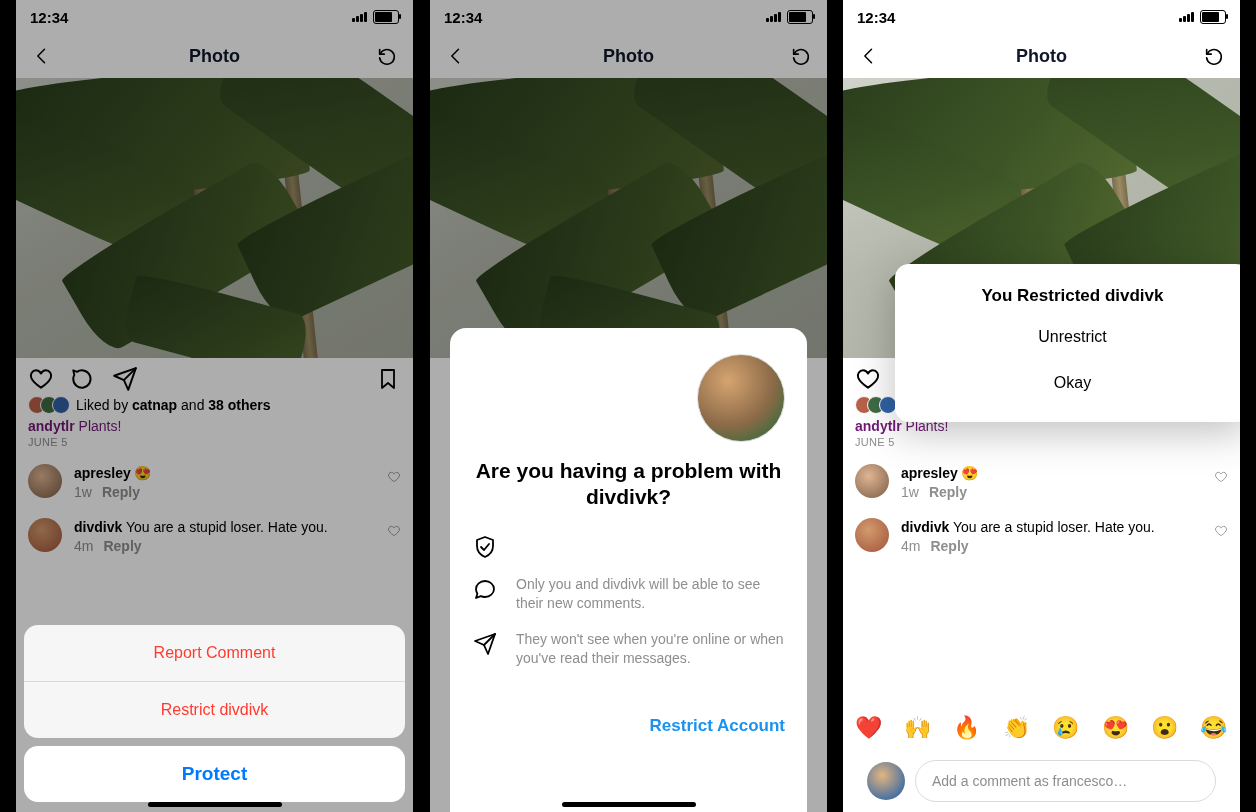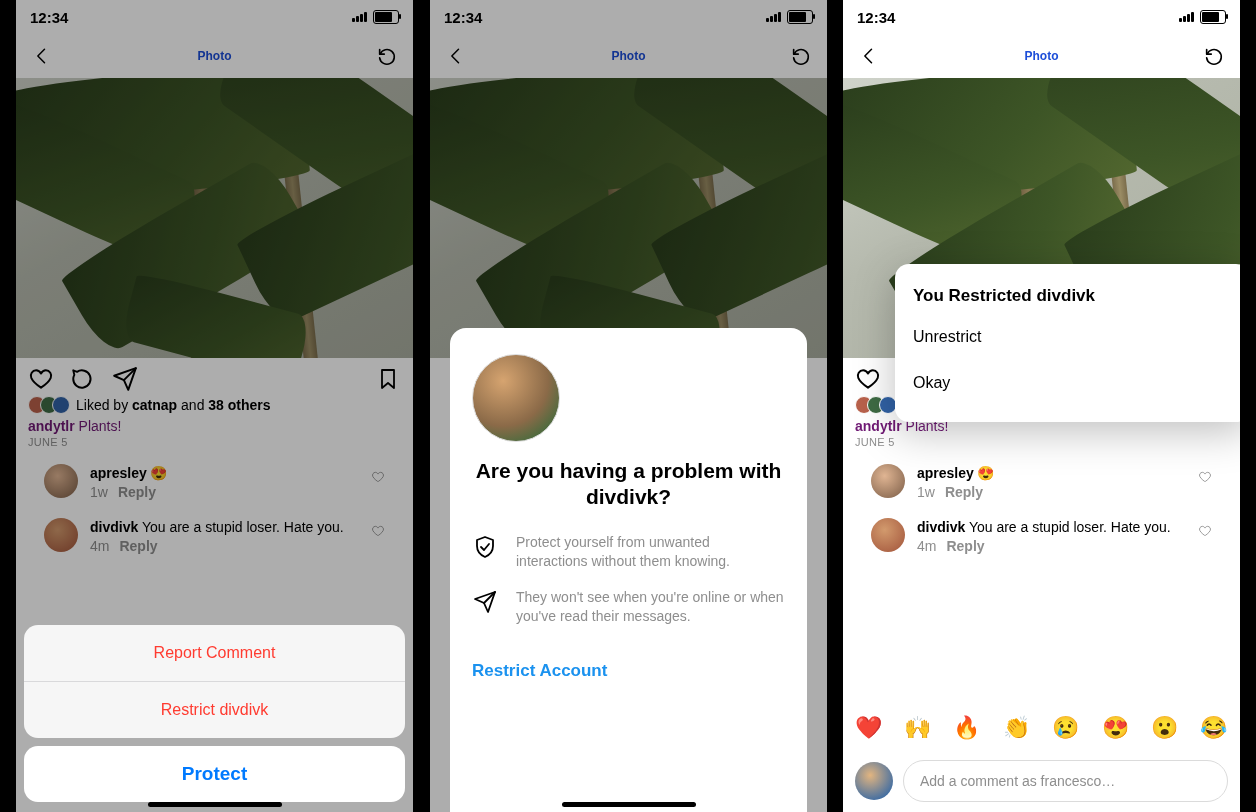--- a/index.html
+++ b/index.html
@@ -14,21 +14,21 @@
   .status-icons{display:flex;align-items:center;gap:6px;}
   .bars{display:flex;align-items:flex-end;gap:1px;}
   .bars i{width:3px;background:#000;display:block;border-radius:1px;}
   .bars i:nth-child(1){height:4px}.bars i:nth-child(2){height:6px}.bars i:nth-child(3){height:8px}.bars i:nth-child(4){height:10px}
   .battery{width:24px;height:12px;border:1px solid #000;border-radius:3px;position:relative;}
   .battery:after{content:"";position:absolute;right:-3px;top:3px;width:2px;height:5px;background:#000;border-radius:1px;}
   .battery i{position:absolute;left:1px;top:1px;bottom:1px;width:70%;background:#000;border-radius:1px;}
 
   
   .navbar{height:44px;display:flex;align-items:center;justify-content:space-between;padding:0 10px;}
-  .nav-title{font-size:12px;font-weight:600;color:#1d4ed8;flex:1;text-align:center;}
+  .nav-title{font-size:18px;font-weight:600;color:#0f172a;flex:1;text-align:center;}
   .nav-btn{width:32px;height:32px;display:flex;align-items:center;justify-content:center;color:#000;}
 
   
   .photo{width:100%;height:280px;position:relative;background:linear-gradient(150deg,#cfd3ca 0%,#b6baae 40%,#a9ad9f 100%);overflow:hidden;}
   .leaf{position:absolute;background:linear-gradient(135deg,#2a3d1c,#3d5526 60%,#52672f);border-radius:50% 8% 50% 8%/8% 50% 8% 50%;}
   .leaf.l0{width:300px;height:120px;left:-10px;top:-5px;transform:rotate(-5deg);}
   .leaf.l1{width:220px;height:90px;left:-40px;top:60px;transform:rotate(25deg);}
   .leaf.l2{width:240px;height:95px;left:50px;top:130px;transform:rotate(-30deg);}
   .leaf.l3{width:260px;height:100px;right:-60px;top:0px;transform:rotate(35deg);}
   .leaf.l4{width:260px;height:100px;right:-90px;top:100px;transform:rotate(-25deg);}
@@ -45,58 +45,58 @@
   .avstack{display:flex;}
   .avstack span{width:16px;height:16px;border-radius:50%;border:1.5px solid #fff;display:block;}
   .avstack span:nth-child(1){background:#b8614b;}
   .avstack span:nth-child(2){background:#3e6b44;margin-left:-6px;}
   .avstack span:nth-child(3){background:#3162a5;margin-left:-6px;}
 
   .caption{padding:4px 12px 0;font-size:14px;color:#701a75;}
   .caption b{font-weight:600;}
   .date{padding:2px 12px 8px;font-size:11px;color:#8e8e8e;letter-spacing:.3px;}
 
-  .comment{display:flex;gap:12px;padding:8px 28px;align-items:flex-start;}
+  .comment{display:flex;gap:12px;padding:8px 12px;align-items:flex-start;}
   .comment .av{width:34px;height:34px;border-radius:50%;flex:none;}
   .comment .body{flex:1;font-size:14px;color:#000;line-height:1.35;}
   .comment .meta{font-size:14px;color:#8e8e8e;margin-top:0;}
   .comment .meta b{color:#8e8e8e;font-weight:600;margin-left:10px;}
   .comment .like{flex:none;margin-top:6px;}
 
   .dim{position:absolute;inset:0;background:rgba(0,0,0,0.32);}
 
   
   .sheet-wrap{position:absolute;left:8px;right:8px;bottom:10px;}
   .sheet{background:rgba(247,247,247,0.98);border-radius:14px;overflow:hidden;}
   .sheet-item{height:56px;display:flex;align-items:center;justify-content:center;font-size:16px;border-top:0.5px solid #d9d9db;}
   .sheet-item:first-child{border-top:none;}
   .sheet-item.destructive{color:#ff3b30;}
   .sheet-cancel{margin-top:8px;background:#fff;border-radius:14px;height:56px;display:flex;align-items:center;justify-content:center;font-size:19px;color:#007aff;font-weight:600;}
   .home-ind{position:absolute;left:50%;bottom:5px;width:134px;height:5px;background:#000;border-radius:3px;transform:translateX(-50%);}
 
   
-  .modal{position:absolute;left:20px;right:20px;top:328px;bottom:0;background:#fff;border-radius:16px 16px 0 0;padding:26px 22px 20px;box-sizing:border-box;display:flex;flex-direction:column;align-items:flex-start;}
+  .modal{position:absolute;left:20px;right:20px;top:328px;bottom:0;background:#fff;border-radius:16px 16px 0 0;padding:26px 22px 20px;box-sizing:border-box;display:flex;flex-direction:column;align-items:flex-end;}
   .modal .pfp{width:86px;height:86px;border-radius:50%;background:radial-gradient(circle at 35% 30%,#d6a470,#8b6a48 55%,#4a6b3e 80%);border:0.5px solid #ddd;margin-bottom:16px;display:flex;align-items:center;justify-content:center;overflow:hidden;}
   .modal h2{font-size:21px;font-weight:700;text-align:center;margin:0 0 22px;line-height:1.25;}
   .feat{display:flex;gap:18px;align-items:flex-start;width:100%;margin-bottom:16px;}
   .feat .fi{width:26px;flex:none;display:flex;justify-content:center;color:#000;margin-top:2px;}
   .feat .ft{font-size:14px;color:#8e8e8e;line-height:1.4;}
-  .modal .primary{margin-top:18px;font-size:17px;color:#1b92ef;font-weight:600;}
-
-  
-  .conf{position:absolute;left:52px;right:-10px;width:auto;top:264px;background:#fff;border-radius:14px;box-shadow:0 10px 40px rgba(0,0,0,0.25);padding:22px 18px 16px;box-sizing:border-box;text-align:left;}
+  .modal .primary{margin-top:31px;font-size:17px;color:#1b92ef;font-weight:600;}
+
+  
+  .conf{position:absolute;left:52px;right:-10px;width:auto;top:264px;background:#fff;border-radius:14px;box-shadow:0 10px 40px rgba(0,0,0,0.25);padding:22px 32px 16px;box-sizing:border-box;text-align:center;}
   .conf h3{margin:0 0 8px;font-size:17px;font-weight:700;color:#000;}
   .conf p{margin:0 0 18px;font-size:14px;color:#8e8e8e;line-height:1.4;}
   .conf .opt{padding:14px 0;font-size:16px;}
   .conf .opt.blue{color:#1b92ef;font-weight:600;}
   .conf .opt.norm{color:#000;}
 
   
   .emoji-bar{position:absolute;left:0;right:0;bottom:64px;height:40px;display:flex;align-items:center;padding:0 12px;gap:22px;font-size:22px;overflow:hidden;}
-  .input-row{position:absolute;left:0;right:0;bottom:10px;display:flex;align-items:center;gap:10px;padding:0 12px;margin-top:24px;}
+  .input-row{position:absolute;left:0;right:0;bottom:10px;display:flex;align-items:center;gap:10px;padding:0 24px;margin-top:24px;}
   .input-row .uav{width:38px;height:38px;border-radius:50%;background:radial-gradient(circle at 40% 35%,#e2b580,#3a6aa3 80%);}
   .input-row .field{flex:1;height:40px;border:1px solid #dbdbdb;border-radius:22px;display:flex;align-items:center;padding:0 16px;color:#8e8e8e;font-size:14px;}
 
   
   .screen-content{position:absolute;inset:0;}
 
   .svg{stroke:#000;stroke-width:1.8;fill:none;stroke-linecap:round;stroke-linejoin:round;}
   .svg-thin{stroke:#8e8e8e;stroke-width:1.5;fill:none;}
 </style>
 </head>
@@ -273,21 +273,28 @@
       <div class="pfp"></div>
       <h2>Are you having a problem with divdivk?</h2>
 
       <div class="feat">
         <div class="fi">
             <svg class="svg" width="24" height="24" viewBox="0 0 24 24">
               <path d="M12 2 4 5v6c0 5 3.5 9 8 11 4.5-2 8-6 8-11V5l-8-3z"></path>
               <path d="M8 12l3 3 5-6"></path>
             </svg>
           </div>
-        <div class="ft">Protect yourself from unwanted interactions without them knowing.</div>
+      </div>
+      <div class="feat">
+        <div class="fi">
+            <svg class="svg" width="24" height="24" viewBox="0 0 24 24">
+              <path d="M21 12c0 4.5-4 8-9 8-1.5 0-3-.3-4.2-.9L3 21l1.4-4.3C3.5 15.3 3 13.7 3 12c0-4.5 4-8 9-8s9 3.5 9 8z"></path>
+            </svg>
+          </div>
+        <div class="ft">Only you and divdivk will be able to see their new comments.</div>
       </div>
       <div class="feat">
         <div class="fi">
             <svg class="svg" width="24" height="24" viewBox="0 0 24 24">
               <path d="M22 2 11 13"></path>
               <path d="M22 2 15 22l-4-9-9-4 20-7z"></path>
             </svg>
           </div>
         <div class="ft">They won't see when you're online or when you've read their messages.</div>
       </div>

